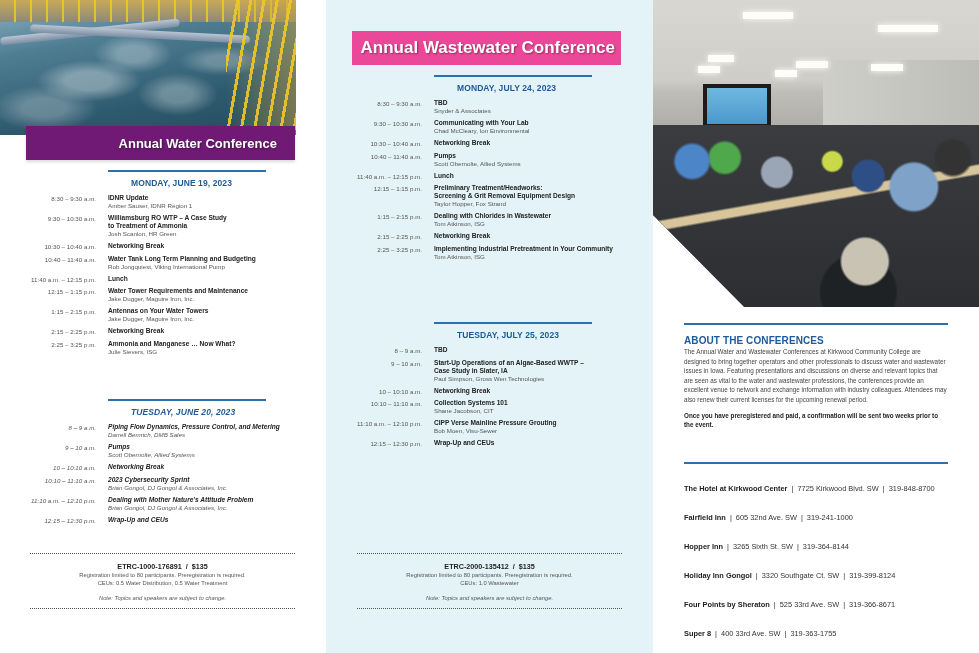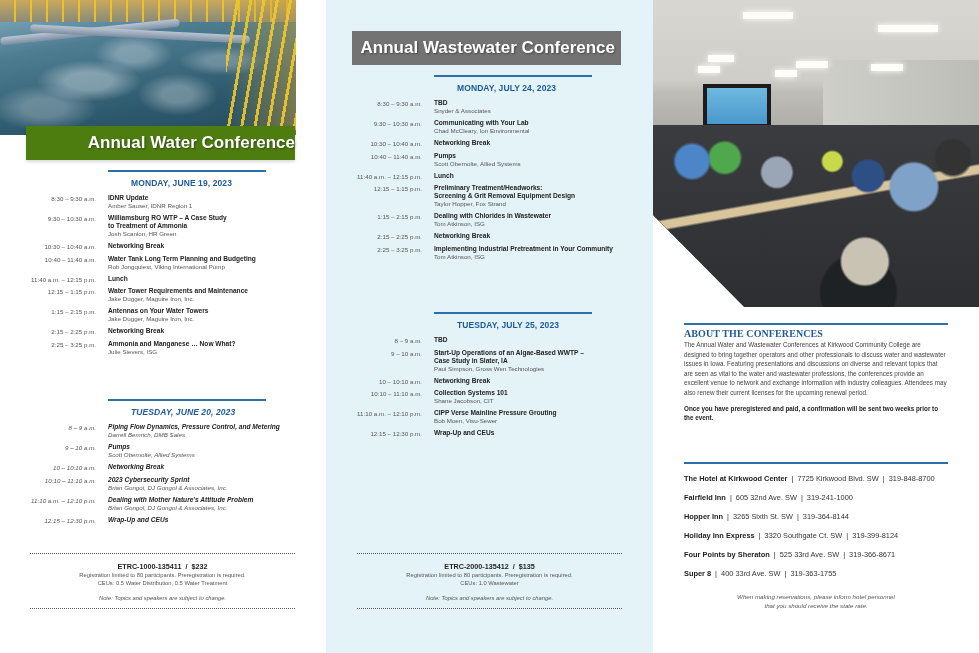--- a/index.html
+++ b/index.html
@@ -33,28 +33,28 @@
                 linear-gradient(90deg, transparent, rgba(200,160,60,0.5));
   }
   .water-photo .rail-top {
     position: absolute; left: 0; top: 0; width: 296px; height: 22px;
     background: repeating-linear-gradient(90deg, transparent 0 14px, rgba(240,200,40,0.85) 14px 16px),
                 linear-gradient(#c9a95a, #8a8a7a);
   }
 
   .banner-water {
     position: absolute; left: 26px; top: 126px; width: 269px; height: 34px;
-    background: #4d7c0f; color: #fff; font-weight: bold; font-size: 17px;
-    display: flex; align-items: center; justify-content: flex-end; padding-right: 0;
+    background: #701a75; color: #fff; font-weight: bold; font-size: 13px;
+    display: flex; align-items: center; justify-content: flex-end; padding-right: 18px;
     text-shadow: 1px 1px 2px rgba(0,0,0,0.4);
     box-shadow: 0 2px 3px rgba(0,0,0,0.15);
   }
   .banner-ww {
     position: absolute; left: 352px; top: 31px; width: 269px; height: 34px;
-    background: #737373; color: #fff; font-weight: bold; font-size: 17px;
+    background: #ec4899; color: #fff; font-weight: bold; font-size: 17px;
     display: flex; align-items: center; justify-content: flex-end; padding-right: 6px;
     text-shadow: 1px 1px 2px rgba(0,0,0,0.4);
   }
 
   .day { position: absolute; }
   .day-rule { height: 2px; background: #2d6fa8; width: 158px; margin-left: 82px; }
   .day-title {
     color: #1d5a99; font-weight: bold; font-size: 8.5px; margin: 6px 0 6px 82px;
     letter-spacing: 0.1px; font-family: "Liberation Sans Narrow", "Liberation Sans", sans-serif; padding-left: 23px;
   }
@@ -94,24 +94,24 @@
       radial-gradient(circle at 80% 34%, #7fa2c9 0 8%, transparent 9%),
       radial-gradient(circle at 92% 18%, #333 0 5%, transparent 6%),
       radial-gradient(circle at 65% 75%, #c9c3b4 0 9%, transparent 10%),
       radial-gradient(circle at 63% 92%, #1f2225 0 14%, transparent 15%),
       linear-gradient(170deg, transparent 40%, #d8c59c 41% 44%, transparent 45%),
       linear-gradient(#3a3c40, #2c2e31);
   }
 
   .section { position: absolute; left: 684px; width: 264px; }
   .section-rule { height: 2px; background: #2d6fa8; width: 264px; }
-  .section-title { color: #1d5a99; font-weight: bold; font-size: 10px; margin-top: 3px; letter-spacing: 0.1px; font-family: Liberation Serif, serif; }
+  .section-title { color: #1d5a99; font-weight: bold; font-size: 10px; margin-top: 10px; letter-spacing: 0.1px; }
   .about-text { font-size: 6.3px; color: #444; line-height: 9.6px; margin-top: 1px; }
   .about-bold { font-size: 6.3px; font-weight: bold; color: #222; line-height: 9.6px; margin-top: 6px; }
-  .hotel { font-size: 7.4px; color: #333; margin-top: 10px; white-space: nowrap; }
+  .hotel { font-size: 7.4px; color: #333; margin-top: 20px; white-space: nowrap; }
   .hotel b { color: #222; }
   .hotel .sep { margin: 0 4px; }
   .hotel-note { font-size: 6.2px; color: #555; font-style: italic; text-align: center; line-height: 9px; margin-top: 14px; }
 </style>
 </head>
 <body>
 
 <div class="panel" id="panel-left">
   <div class="water-photo">
     <div class="rail-top"></div>
@@ -231,21 +231,21 @@
           <div class="time">12:15 – 12:30 p.m.</div>
           <div class="details">
             <div class="topic">Wrap-Up and CEUs</div>
           </div>
         </div>
       </div>
   </div>
 
   <div class="reg-box" style="left:30px;top:553px;width:265px;">
     <div class="dotted"></div>
-    <div class="reg-code">ETRC-1000-135411    /    $232</div>
+    <div class="reg-code">ETRC-1000-176891    /    $135</div>
     <div class="reg-line">Registration limited to 80 participants. Preregistration is required.</div>
     <div class="reg-line">CEUs: 0.5 Water Distribution, 0.5 Water Treatment</div>
     <div class="reg-note">Note: Topics and speakers are subject to change.</div>
     <div class="dotted"></div>
   </div>
 </div>
 
 <div class="panel" id="panel-mid"></div>
 <div class="banner-ww">Annual Wastewater Conference</div>
 
@@ -310,21 +310,21 @@
       <div class="session">
         <div class="time">2:25 – 3:25 p.m.</div>
         <div class="details">
           <div class="topic">Implementing Industrial Pretreatment in Your Community</div>
           <div class="speaker">Tom Atkinson, ISG</div>
         </div>
       </div>
     </div>
 </div>
 
-<div class="day" style="left:352px;top:312px;width:290px;">
+<div class="day" style="left:352px;top:322px;width:290px;">
   <div class="day-rule"></div>
   <div class="day-title">TUESDAY, JULY 25, 2023</div>
   <div class="sessions">
       <div class="session">
         <div class="time">8 – 9 a.m.</div>
         <div class="details">
           <div class="topic">TBD</div>
         </div>
       </div>
       <div class="session">
@@ -395,21 +395,21 @@
   <div class="about-text">The Annual Water and Wastewater Conferences at Kirkwood Community College are designed to bring together operators and other professionals to discuss water and wastewater issues in Iowa. Featuring presentations and discussions on diverse and relevant topics that are seen as vital to the water and wastewater professions, the conferences provide an excellent venue to network and exchange information with industry colleagues. Attendees may also renew their current licenses for the upcoming renewal period.</div>
   <div class="about-bold">Once you have preregistered and paid, a confirmation will be sent two weeks prior to the event.</div>
 </div>
 
 <div class="section" style="top:462px;">
   <div class="section-rule"></div>
   <div id="hotel-list">
       <div class="hotel"><b>The Hotel at Kirkwood Center</b><span class="sep">|</span><span>7725 Kirkwood Blvd. SW</span><span class="sep">|</span><span>319-848-8700</span></div>
       <div class="hotel"><b>Fairfield Inn</b><span class="sep">|</span><span>605 32nd Ave. SW</span><span class="sep">|</span><span>319-241-1000</span></div>
       <div class="hotel"><b>Hopper Inn</b><span class="sep">|</span><span>3265 Sixth St. SW</span><span class="sep">|</span><span>319-364-8144</span></div>
-      <div class="hotel"><b>Holiday Inn Express</b><span class="sep">|</span><span>3320 Southgate Ct. SW</span><span class="sep">|</span><span>319-399-8124</span></div>
+      <div class="hotel"><b>Holiday Inn Gongol</b><span class="sep">|</span><span>3320 Southgate Ct. SW</span><span class="sep">|</span><span>319-399-8124</span></div>
       <div class="hotel"><b>Four Points by Sheraton</b><span class="sep">|</span><span>525 33rd Ave. SW</span><span class="sep">|</span><span>319-366-8671</span></div>
       <div class="hotel"><b>Super 8</b><span class="sep">|</span><span>400 33rd Ave. SW</span><span class="sep">|</span><span>319-363-1755</span></div>
     </div>
   <div class="hotel-note">
     <div>When making reservations, please inform hotel personnel</div>
     <div>that you should receive the state rate.</div>
   </div>
 </div>
 
 </body></html>

